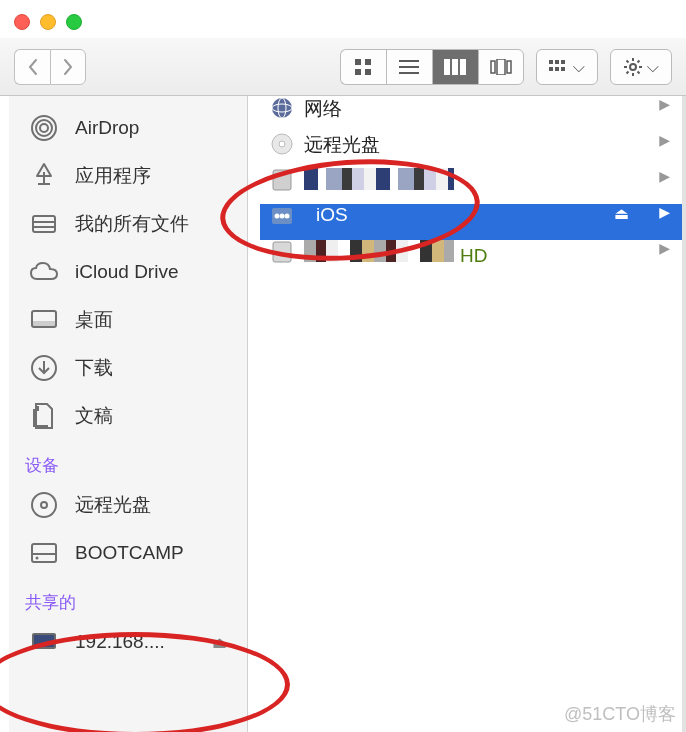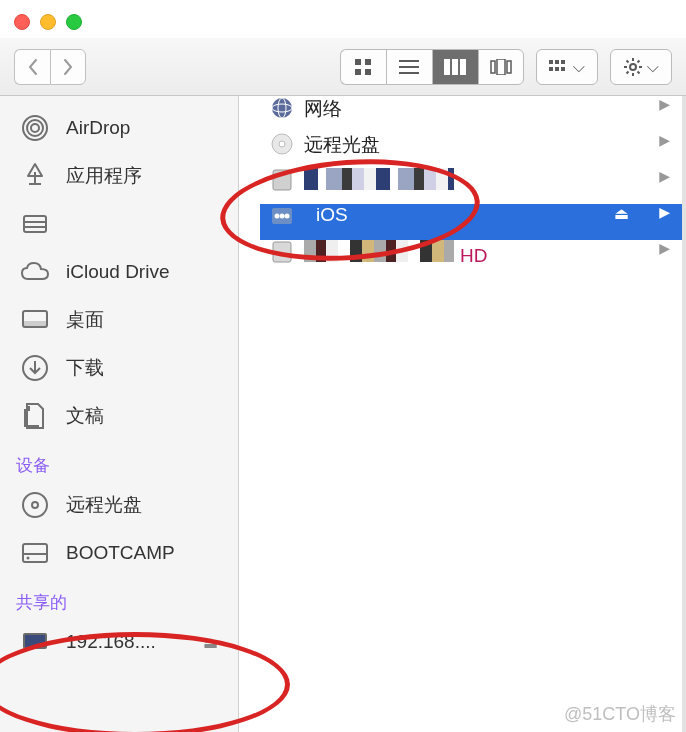--- a/index.html
+++ b/index.html
@@ -22,39 +22,39 @@
     
     .view-switcher { display: flex; margin-right: 12px; }
     .vs-btn { width: 46px; height: 36px; background: #fdfdfd; border: 1px solid #bbb; border-right: none; display: flex; align-items: center; justify-content: center; color: #5a5a5a; }
     .vs-btn:first-child { border-radius: 6px 0 0 6px; }
     .vs-btn:last-child { border-radius: 0 6px 6px 0; border-right: 1px solid #bbb; }
     .vs-btn.active { background: #6e6e6e; color: #fff; }
     
     .grp-btn, .gear-btn { height: 36px; padding: 0 12px; background: #fdfdfd; border: 1px solid #bbb; border-radius: 6px; display: flex; align-items: center; justify-content: center; color: #5a5a5a; gap: 4px; }
     .gear-btn { margin-left: 12px; }
     
-    .sidebar { position: absolute; top: 96px; left: 0; width: 239px; bottom: 0; background: #f5f5f5; padding-top: 8px; border-right: 1px solid #d0d0d0; }
+    .sidebar { position: absolute; top: 96px; left: 9px; width: 239px; bottom: 0; background: #f5f5f5; padding-top: 8px; border-right: 1px solid #d0d0d0; }
     .sidebar-item { display: flex; align-items: center; height: 48px; padding: 0 20px; gap: 16px; cursor: default; }
     .sidebar-item .icn { width: 30px; height: 30px; display: flex; align-items: center; justify-content: center; color: #707070; flex-shrink: 0; }
     .sidebar-item .lbl { color: #333; font-size: 19px; white-space: nowrap; overflow: hidden; text-overflow: ellipsis; }
     .section-header { color: #8b5cf6; font-size: 17px; padding: 14px 12px 4px 16px; }
     .eject { color: #888; margin-left: auto; }
     
     .main { position: absolute; top: 96px; left: 260px; right: 0; bottom: 0; background: #fff; border-right: 4px solid #e2e2e2; }
     .main-row { display: flex; height: 36px; padding: 0 12px 0 10px; gap: 10px; position: relative; }
     .main-row .m-icn { width: 24px; height: 24px; display: flex; align-items: center; justify-content: center; flex-shrink: 0; }
     .main-row .m-lbl { font-size: 19px; color: #222; flex: 1; }
     .main-row .chev { color: #999; font-size: 14px; }
     .main-row.selected { background: #2a6fdb; gap: 22px; }
     .main-row.selected .m-lbl { color: #fff; }
     .main-row.selected .chev { color: #fff; }
     .main-row.selected .eject-m { color: #fff; }
     .pix { display: inline-block; width: 150px; height: 22px; background-image: repeating-linear-gradient(90deg,#2d3e74 0 14px,#fff 14px 22px,#9aa5c4 22px 38px,#3b3b3b 38px 48px,#cfcfe6 48px 60px,#f2f2f2 60px 72px); image-rendering: pixelated; }
     .pix2 { display: inline-block; width: 150px; height: 22px; background-image: repeating-linear-gradient(90deg,#aaa 0 12px,#4e2222 12px 22px,#efefef 22px 34px,#fff 34px 46px,#333 46px 58px,#d1b77a 58px 70px); }
-    .hd-lbl { color: #be185d; font-size: 19px; margin-left: 6px; }
+    .hd-lbl { color: #4d7c0f; font-size: 19px; margin-left: 6px; }
     .eject-m { color: #999; margin-right: 8px; }
     
     .ellipse { position: absolute; border: 5px solid #d92424; border-radius: 50%; pointer-events: none; }
     .e1 { top: 160px; left: 220px; width: 260px; height: 100px; transform: rotate(-4deg); }
     .e2 { top: 632px; left: -20px; width: 310px; height: 105px; }
     
     .watermark { position: absolute; bottom: 6px; right: 10px; color: #bfbfbf; font-size: 18px; }
   </style>
 </head>
 <body>
@@ -150,20 +150,21 @@
     <span class="lbl">应用程序</span>
   </div>
   <div class="sidebar-item">
     <span class="icn">
         <svg width="28" height="28" viewBox="0 0 28 28">
           <rect x="3" y="6" width="22" height="16" rx="2" fill="none" stroke="currentColor" stroke-width="2"></rect>
           <line x1="3" y1="12" x2="25" y2="12" stroke="currentColor" stroke-width="2"></line>
           <line x1="3" y1="17" x2="25" y2="17" stroke="currentColor" stroke-width="2"></line>
         </svg>
       </span>
+    <span class="lbl">我的所有文件</span>
   </div>
   <div class="sidebar-item">
     <span class="icn">
         <svg width="30" height="22" viewBox="0 0 30 22">
           <path d="M8 18 Q2 18 2 12 Q2 7 7 7 Q8 2 14 2 Q20 2 21 8 Q28 8 28 13 Q28 18 22 18 Z" fill="none" stroke="currentColor" stroke-width="2"></path>
         </svg>
       </span>
     <span class="lbl">iCloud Drive</span>
   </div>
   <div class="sidebar-item">

